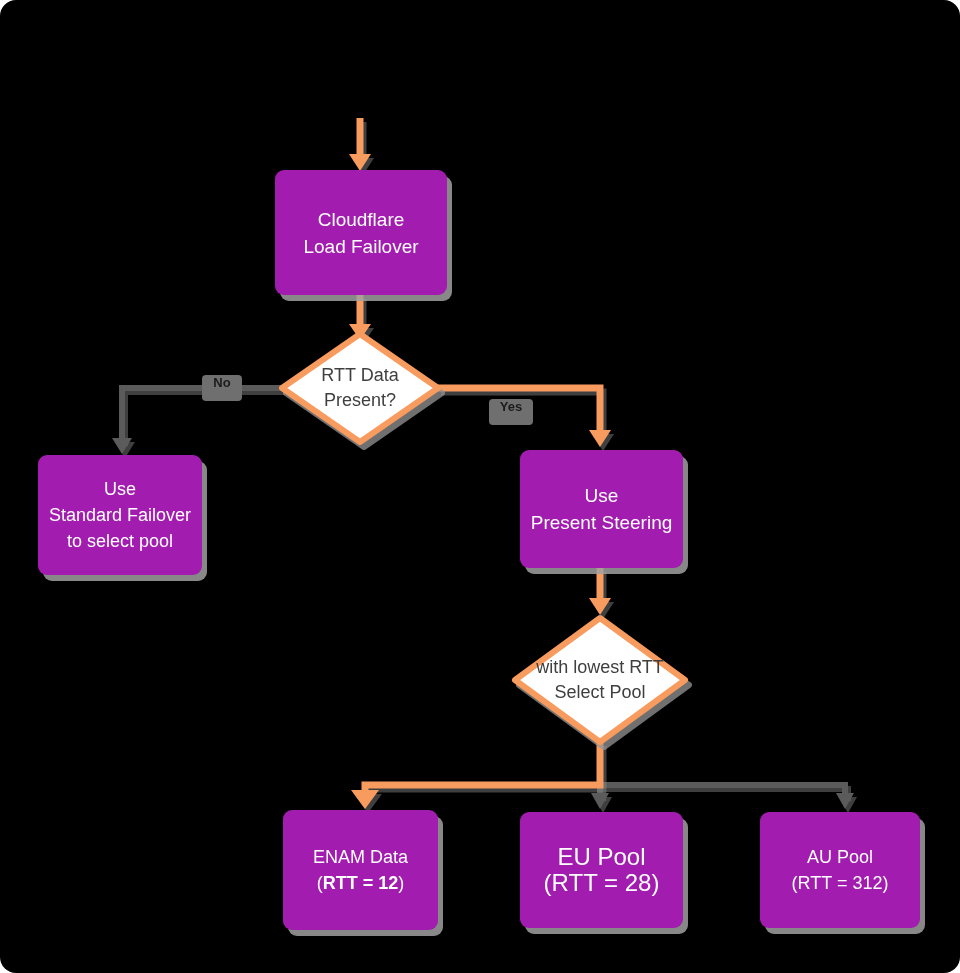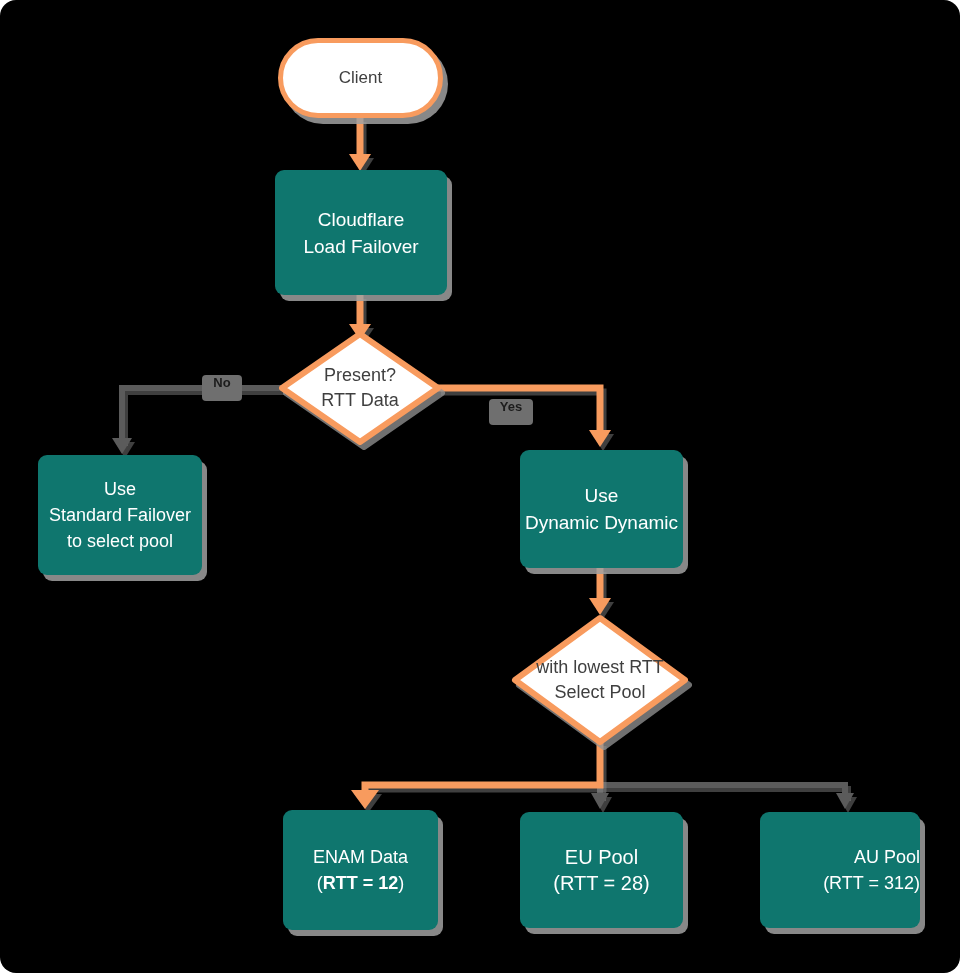--- a/index.html
+++ b/index.html
@@ -6,21 +6,21 @@
   #canvas{
     position:relative;width:960px;height:973px;background:#000000;
     border-radius:16px;overflow:hidden;
     font-family:"Liberation Sans",sans-serif;
   }
   .node{
     position:absolute;display:flex;flex-direction:column;align-items:center;
     justify-content:center;text-align:center;box-sizing:border-box;
   }
   .proc{
-    background:#0f766e;color:#ffffff;border-radius:9px;
+    background:#a21caf;color:#ffffff;border-radius:9px;
     box-shadow:5px 6px 0 rgba(160,160,160,0.85);
     font-size:19px;line-height:27px;font-weight:400;
   }
   .terminal{
     background:#ffffff;color:#3F3F3F;border:5px solid #F89B5E;border-radius:42px;
     box-shadow:5px 6px 0 rgba(160,160,160,0.85);
     font-size:17px;
   }
   .diamond-label{
     position:absolute;color:#3F3F3F;font-size:18px;line-height:25px;
@@ -68,65 +68,62 @@
       <polygon points="589,598 611,598 600,615"></polygon>
       <polygon points="351,790 379,790 365,809"></polygon>
     </g>
 
     <g class="shadowed">
       <polygon points="360,334 438,388 360,442 282,388" fill="#ffffff" stroke="#F89B5E" stroke-width="6" stroke-linejoin="round"></polygon>
       <polygon points="600,618 685,680 600,742 515,680" fill="#ffffff" stroke="#F89B5E" stroke-width="6" stroke-linejoin="round"></polygon>
     </g>
   </svg>
 
-  <div class="node terminal" style="left:278px;top:38px;width:165px;height:80px;">
-    <span>Client</span>
-  </div>
 
   <div class="node proc" style="left:275px;top:170px;width:172px;height:125px;">
     <span class="line">Cloudflare</span>
     <span class="line">Load Failover</span>
   </div>
 
   <div class="diamond-label" style="left:285px;top:363px;width:150px;">
+    <span class="line">RTT Data</span>
     <span class="line">Present?</span>
-    <span class="line">RTT Data</span>
   </div>
 
   <div class="edge-label" style="left:202px;top:375px;width:40px;height:26px;">
     <span>No</span>
   </div>
   <div class="edge-label" style="left:489px;top:375px;width:44px;height:26px;margin-top:24px;">
     <span>Yes</span>
   </div>
 
   <div class="node proc" style="left:38px;top:455px;width:164px;height:120px;font-size:18px;line-height:26px;">
     <span class="line">Use</span>
     <span class="line">Standard Failover</span>
     <span class="line">to select pool</span>
   </div>
 
   <div class="node proc" style="left:520px;top:450px;width:163px;height:118px;">
     <span class="line">Use</span>
-    <span class="line">Dynamic Dynamic</span>
+    <span class="line">Present Steering</span>
   </div>
 
   <div class="diamond-label" style="left:515px;top:655px;width:170px;">
     <span class="line">with lowest RTT</span>
     <span class="line">Select Pool</span>
   </div>
 
   <div class="node proc" style="left:283px;top:810px;width:155px;height:120px;font-size:18px;line-height:26px;">
     <span class="line">ENAM Data</span>
     <span class="line"><span>(</span><span class="bold">RTT = 12</span><span>)</span></span>
   </div>
 
-  <div class="node proc" style="left:520px;top:812px;width:163px;height:116px;font-size:20px;line-height:26px;">
+  <div class="node proc" style="left:520px;top:812px;width:163px;height:116px;font-size:24px;line-height:26px;">
     <span class="line">EU Pool</span>
     <span class="line">(RTT = 28)</span>
   </div>
 
-  <div class="node proc" style="left:760px;top:812px;width:160px;height:116px;font-size:18px;line-height:26px;align-items:flex-end;">
+  <div class="node proc" style="left:760px;top:812px;width:160px;height:116px;font-size:18px;line-height:26px;">
     <span class="line">AU Pool</span>
     <span class="line">(RTT = 312)</span>
   </div>
 
 </div>
 
 </body></html>

